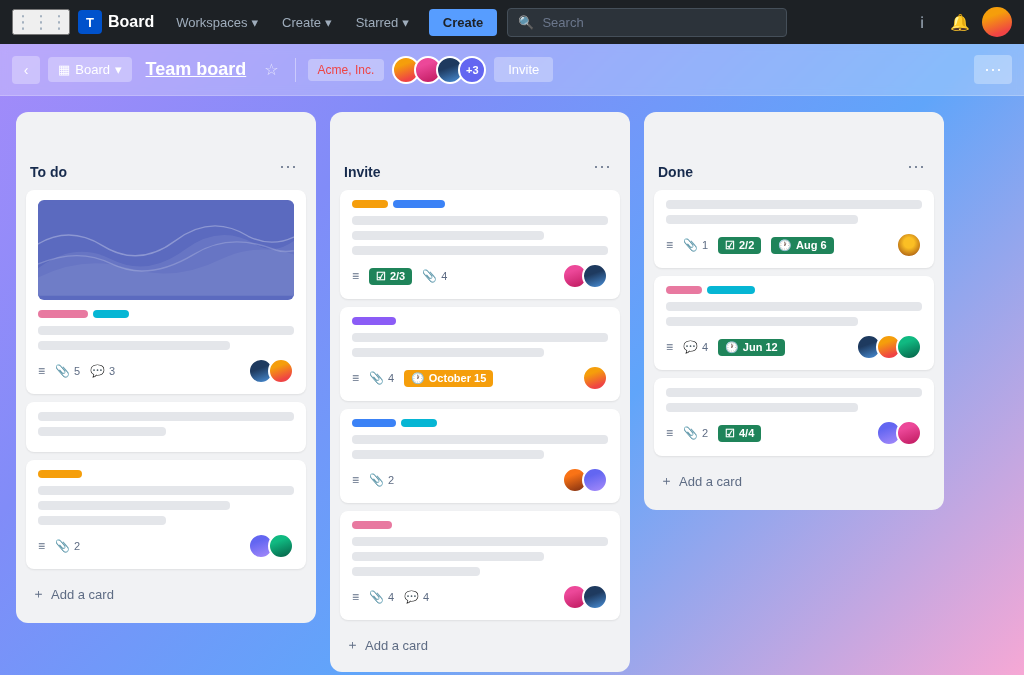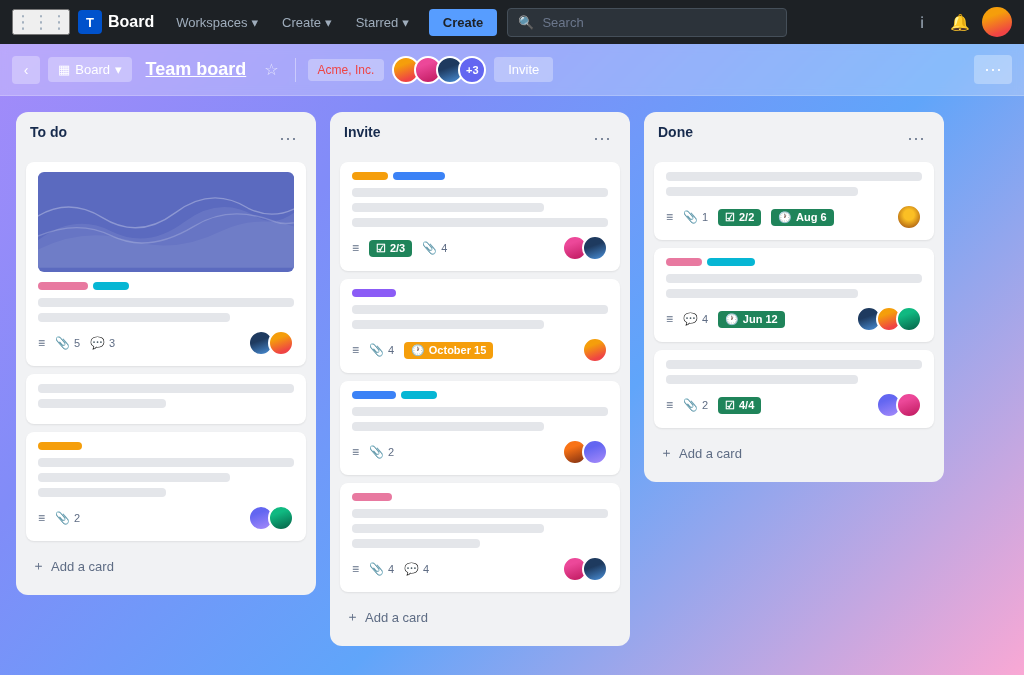--- a/index.html
+++ b/index.html
@@ -127,22 +127,22 @@
       width: 300px;
       min-width: 300px;
       padding: 12px 10px;
       display: flex;
       flex-direction: column;
       gap: 8px;
       max-height: 560px;
       overflow-y: auto;
     }
     .column-header {
-      display: flex; align-items: flex-start; justify-content: space-between;
-      padding: 0 4px; margin-bottom: 2px;
+      display: flex; align-items: flex-end; justify-content: space-between;
+      padding: 0 4px; margin-bottom: 2px; margin-top: 28px;
     }
     .column-title { font-weight: 700; font-size: 14px; color: #172b4d; }
     .column-menu-btn {
       background: transparent; border: none; cursor: pointer;
       color: #6b778c; font-size: 18px; width: 28px; height: 28px;
       border-radius: 4px; display: flex; align-items: center; justify-content: center;
     }
     
     .card {
       background: #fff;

